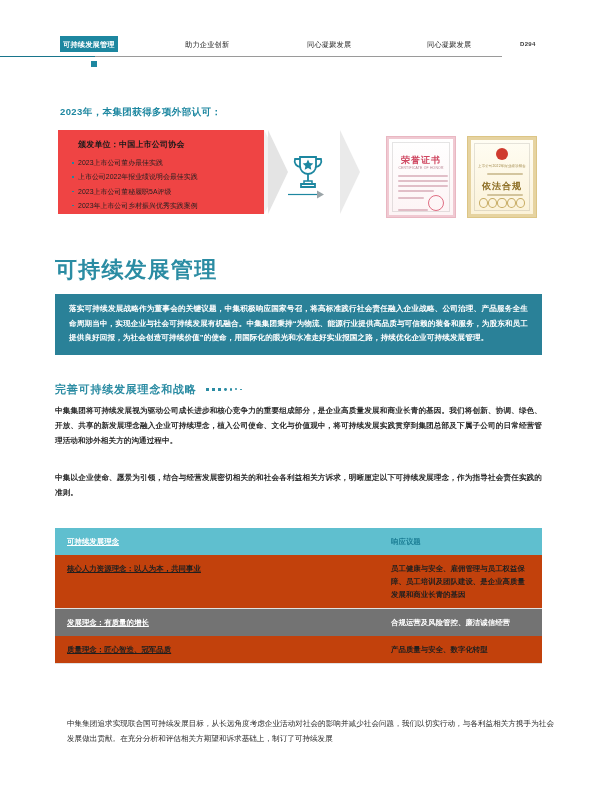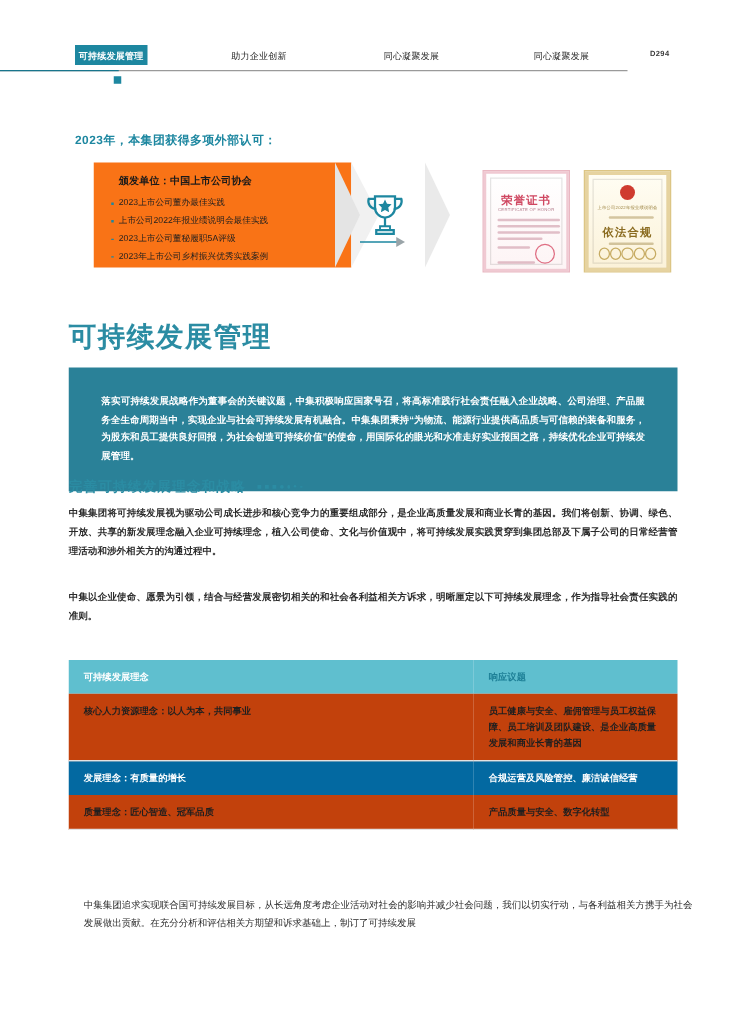--- a/index.html
+++ b/index.html
@@ -55,22 +55,21 @@
 
   
   .award-heading{
     position:absolute;left:60px;top:106px;
     font-size:9.5px;font-weight:bold;color:#1d87a0;
     letter-spacing:.4px;
   }
   .award-panel{
     position:absolute;left:58px;top:130px;
     width:206px;height:84px;
-    background:#f97316;
-    margin-left:17px;
+    background:#ef4444;
   }
   .award-panel:after{
     content:"";position:absolute;right:-22px;top:0;
     width:0;height:0;
     border-top:42px solid transparent;
     border-bottom:42px solid transparent;
     border-left:22px solid #f1f1f1;
   }
   .award-issuer{
     position:absolute;left:20px;top:9px;
@@ -166,21 +165,21 @@
 
   
   .intro-box{
     position:absolute;left:55px;top:294px;
     width:487px;
     background:#2a8198;
     padding:8px 14px 9px 14px;
     box-sizing:border-box;
   }
   .intro-box p{
-    margin:12px;
+    margin:0;
     font-size:7.6px;line-height:14.6px;
     color:#ffffff;font-weight:bold;
     text-align:justify;letter-spacing:.1px;
   }
 
   
   .sub-heading{
     position:absolute;left:55px;top:382px;
     font-size:11px;font-weight:bold;color:#2b8ca3;
     letter-spacing:.8px;
@@ -211,24 +210,24 @@
     position:absolute;left:55px;top:528px;
     width:487px;border-collapse:collapse;
   }
   .tbl td,.tbl th{
     padding:7px 12px;
     font-size:7.4px;line-height:13px;
     text-align:left;vertical-align:top;
     letter-spacing:.05px;
   }
   .tbl th{font-weight:bold;}
-  .tbl .c1{width:300px;}
+  .tbl .c1{width:300px;text-decoration:underline;}
   .row-head th{background:#5fbfcf;color:#ffffff;}
   .row-head .c2{color:#1d7f96;}
-  .row-fill td{background:#0369a1;color:#ffffff;font-weight:bold;margin-top:44px;}
+  .row-fill td{background:#737373;color:#ffffff;font-weight:bold;margin-top:44px;}
   .row-plain td{background:#c2410c;color:#1f1f1f;font-weight:bold;}
   .tbl tr.row-plain{border-bottom:1px solid #e2e2e2;}
 
   
   .closing{
     position:absolute;left:55px;top:704px;width:487px;
     margin:12px;font-size:7.6px;line-height:15px;
     color:#2b2b2b;font-weight:normal;text-align:justify;
   }
 </style>

